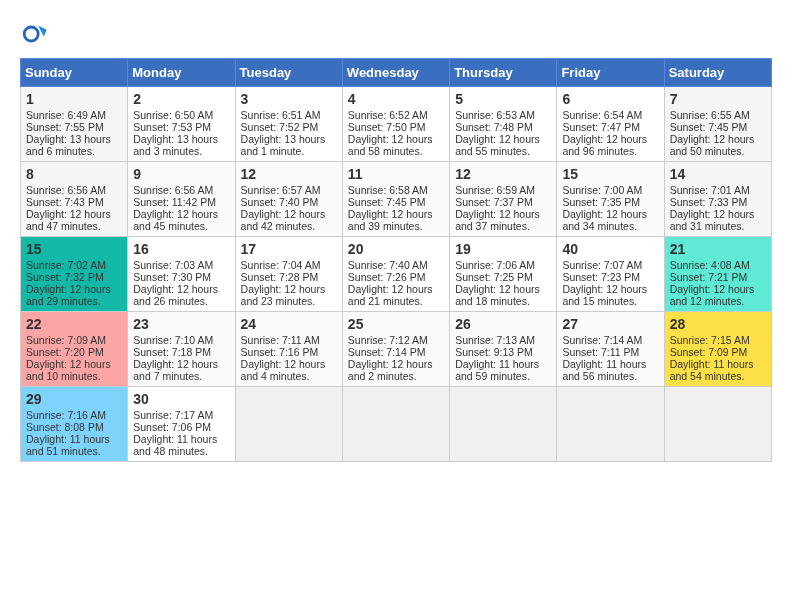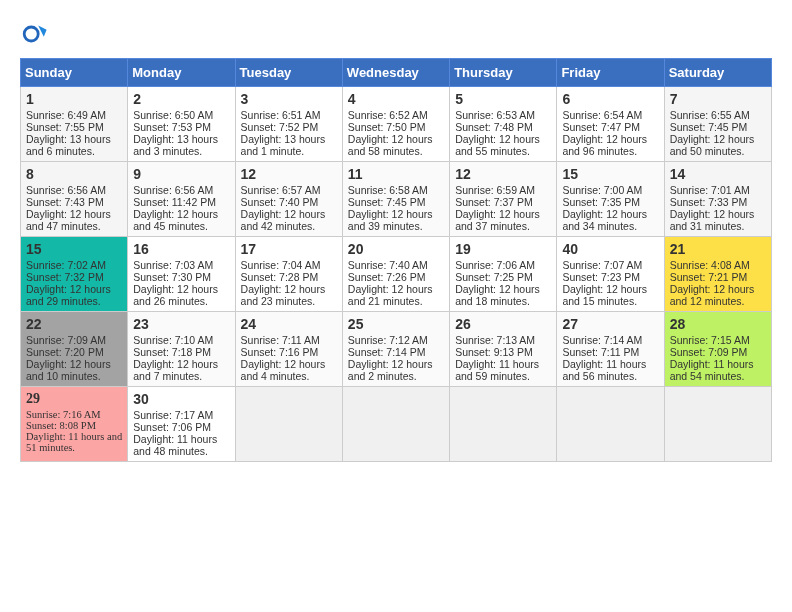--- a/index.html
+++ b/index.html
@@ -141,33 +141,33 @@
         <td><span class="day-num">15</span><span>Sunrise: 7:00 AM</span><br><span>Sunset: 7:35 PM</span><br><span>Daylight: 12 hours and 34 minutes.</span></td>
         <td style="background: rgb(245, 245, 245);"><span class="day-num">14</span><span>Sunrise: 7:01 AM</span><br><span>Sunset: 7:33 PM</span><br><span>Daylight: 12 hours and 31 minutes.</span></td>
       </tr>
       <tr>
         <td style="background: #14b8a6;"><span class="day-num">15</span><span>Sunrise: 7:02 AM</span><br><span>Sunset: 7:32 PM</span><br><span>Daylight: 12 hours and 29 minutes.</span></td>
         <td><span class="day-num">16</span><span>Sunrise: 7:03 AM</span><br><span>Sunset: 7:30 PM</span><br><span>Daylight: 12 hours and 26 minutes.</span></td>
         <td><span class="day-num">17</span><span>Sunrise: 7:04 AM</span><br><span>Sunset: 7:28 PM</span><br><span>Daylight: 12 hours and 23 minutes.</span></td>
         <td><span class="day-num">20</span><span>Sunrise: 7:40 AM</span><br><span>Sunset: 7:26 PM</span><br><span>Daylight: 12 hours and 21 minutes.</span></td>
         <td><span class="day-num">19</span><span>Sunrise: 7:06 AM</span><br><span>Sunset: 7:25 PM</span><br><span>Daylight: 12 hours and 18 minutes.</span></td>
         <td><span class="day-num">40</span><span>Sunrise: 7:07 AM</span><br><span>Sunset: 7:23 PM</span><br><span>Daylight: 12 hours and 15 minutes.</span></td>
-        <td style="background: #fde047;"><span class="day-num">21</span><span>Sunrise: 4:08 AM</span><br><span>Sunset: 7:21 PM</span><br><span>Daylight: 12 hours and 12 minutes.</span></td>
+        <td style="background: #5eead4;"><span class="day-num">21</span><span>Sunrise: 4:08 AM</span><br><span>Sunset: 7:21 PM</span><br><span>Daylight: 12 hours and 12 minutes.</span></td>
       </tr>
       <tr>
-        <td style="background: #a3a3a3;"><span class="day-num">22</span><span>Sunrise: 7:09 AM</span><br><span>Sunset: 7:20 PM</span><br><span>Daylight: 12 hours and 10 minutes.</span></td>
+        <td style="background: #fca5a5;"><span class="day-num">22</span><span>Sunrise: 7:09 AM</span><br><span>Sunset: 7:20 PM</span><br><span>Daylight: 12 hours and 10 minutes.</span></td>
         <td><span class="day-num">23</span><span>Sunrise: 7:10 AM</span><br><span>Sunset: 7:18 PM</span><br><span>Daylight: 12 hours and 7 minutes.</span></td>
         <td><span class="day-num">24</span><span>Sunrise: 7:11 AM</span><br><span>Sunset: 7:16 PM</span><br><span>Daylight: 12 hours and 4 minutes.</span></td>
         <td><span class="day-num">25</span><span>Sunrise: 7:12 AM</span><br><span>Sunset: 7:14 PM</span><br><span>Daylight: 12 hours and 2 minutes.</span></td>
         <td><span class="day-num">26</span><span>Sunrise: 7:13 AM</span><br><span>Sunset: 9:13 PM</span><br><span>Daylight: 11 hours and 59 minutes.</span></td>
         <td><span class="day-num">27</span><span>Sunrise: 7:14 AM</span><br><span>Sunset: 7:11 PM</span><br><span>Daylight: 11 hours and 56 minutes.</span></td>
-        <td style="background: #bef264;"><span class="day-num">28</span><span>Sunrise: 7:15 AM</span><br><span>Sunset: 7:09 PM</span><br><span>Daylight: 11 hours and 54 minutes.</span></td>
+        <td style="background: #fde047;"><span class="day-num">28</span><span>Sunrise: 7:15 AM</span><br><span>Sunset: 7:09 PM</span><br><span>Daylight: 11 hours and 54 minutes.</span></td>
       </tr>
       <tr>
-        <td style="background: #fca5a5; font-family: Liberation Serif, serif;"><span class="day-num">29</span><span>Sunrise: 7:16 AM</span><br><span>Sunset: 8:08 PM</span><br><span>Daylight: 11 hours and 51 minutes.</span></td>
+        <td style="background: #7dd3fc;"><span class="day-num">29</span><span>Sunrise: 7:16 AM</span><br><span>Sunset: 8:08 PM</span><br><span>Daylight: 11 hours and 51 minutes.</span></td>
         <td><span class="day-num">30</span><span>Sunrise: 7:17 AM</span><br><span>Sunset: 7:06 PM</span><br><span>Daylight: 11 hours and 48 minutes.</span></td>
         <td class="cell-empty" style="background: rgb(240, 240, 240);"></td>
         <td class="cell-empty" style="background: rgb(240, 240, 240);"></td>
         <td class="cell-empty" style="background: rgb(240, 240, 240);"></td>
         <td class="cell-empty" style="background: rgb(240, 240, 240);"></td>
         <td class="cell-empty" style="background: rgb(240, 240, 240);"></td>
       </tr>
     </tbody>
 </table>
 

